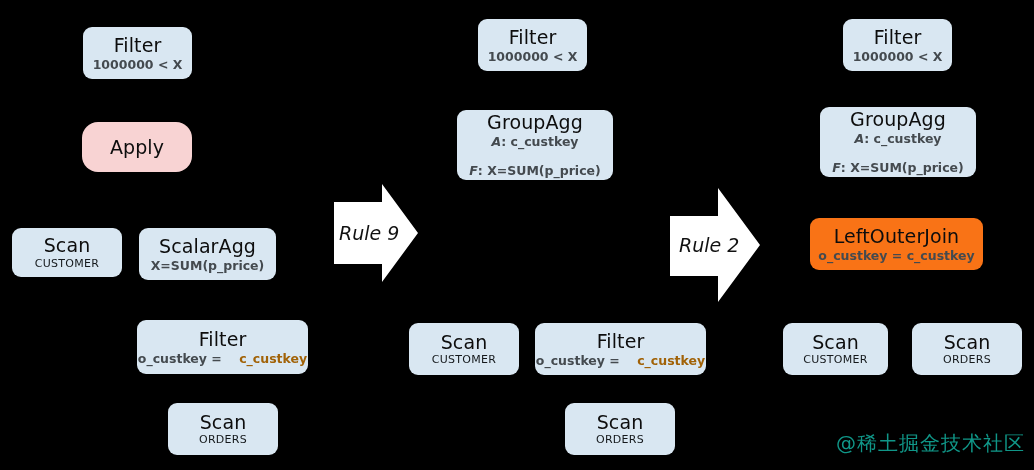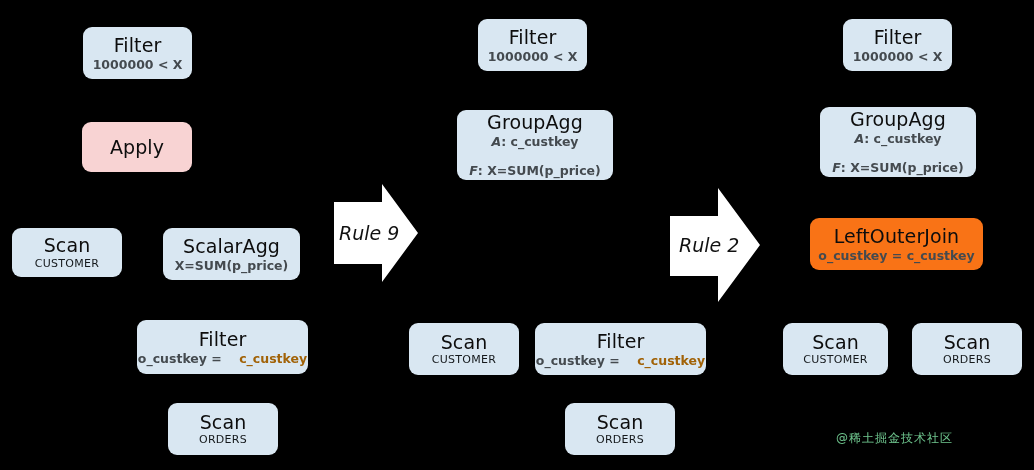--- a/index.html
+++ b/index.html
@@ -88,49 +88,49 @@
     font-size: 19px;
     font-style: italic;
     color: #111111;
     pointer-events: none;
     white-space: nowrap;
   }
 
   
   .watermark {
     position: absolute;
-    color: #86efac;
+    color: #14b8a6;
     opacity: 0.82;
-    font-size: 12px;
+    font-size: 20px;
     letter-spacing: 1px;
     white-space: nowrap;
     font-family: "DejaVu Sans", "Liberation Sans", sans-serif;
     text-align: center;
   }
 </style>
 </head>
 <body>
 
 <div id="canvas">
 
   <div class="node blue" style="left:83px; top:27px; width:109px; height:52px;">
     <span class="title">Filter</span>
     <span class="sub">1000000 &lt; X</span>
   </div>
 
-  <div class="node pink one-line" style="left:82px; top:122px; width:110px; height:50px;">
+  <div class="node pink one-line" style="left:82px; top:122px; width:110px; height:50px;border-radius:16px;">
     <span class="title">Apply</span>
   </div>
 
   <div class="node blue" style="left:12px; top:228px; width:110px; height:49px;">
     <span class="title">Scan</span>
     <span class="sub small-caps">CUSTOMER</span>
   </div>
 
-  <div class="node blue" style="left:163px; top:228px; width:137px; height:52px;">
+  <div class="node blue" style="left:139px; top:228px; width:137px; height:52px;">
     <span class="title">ScalarAgg</span>
     <span class="sub">X=SUM(p_price)</span>
   </div>
 
   <div class="node blue" style="left:137px; top:320px; width:171px; height:54px;">
     <span class="title">Filter</span>
     <span class="sub"><span>o_custkey = </span><span class="hl">c_custkey</span></span>
   </div>
 
   <div class="node blue" style="left:168px; top:403px; width:110px; height:52px;">

